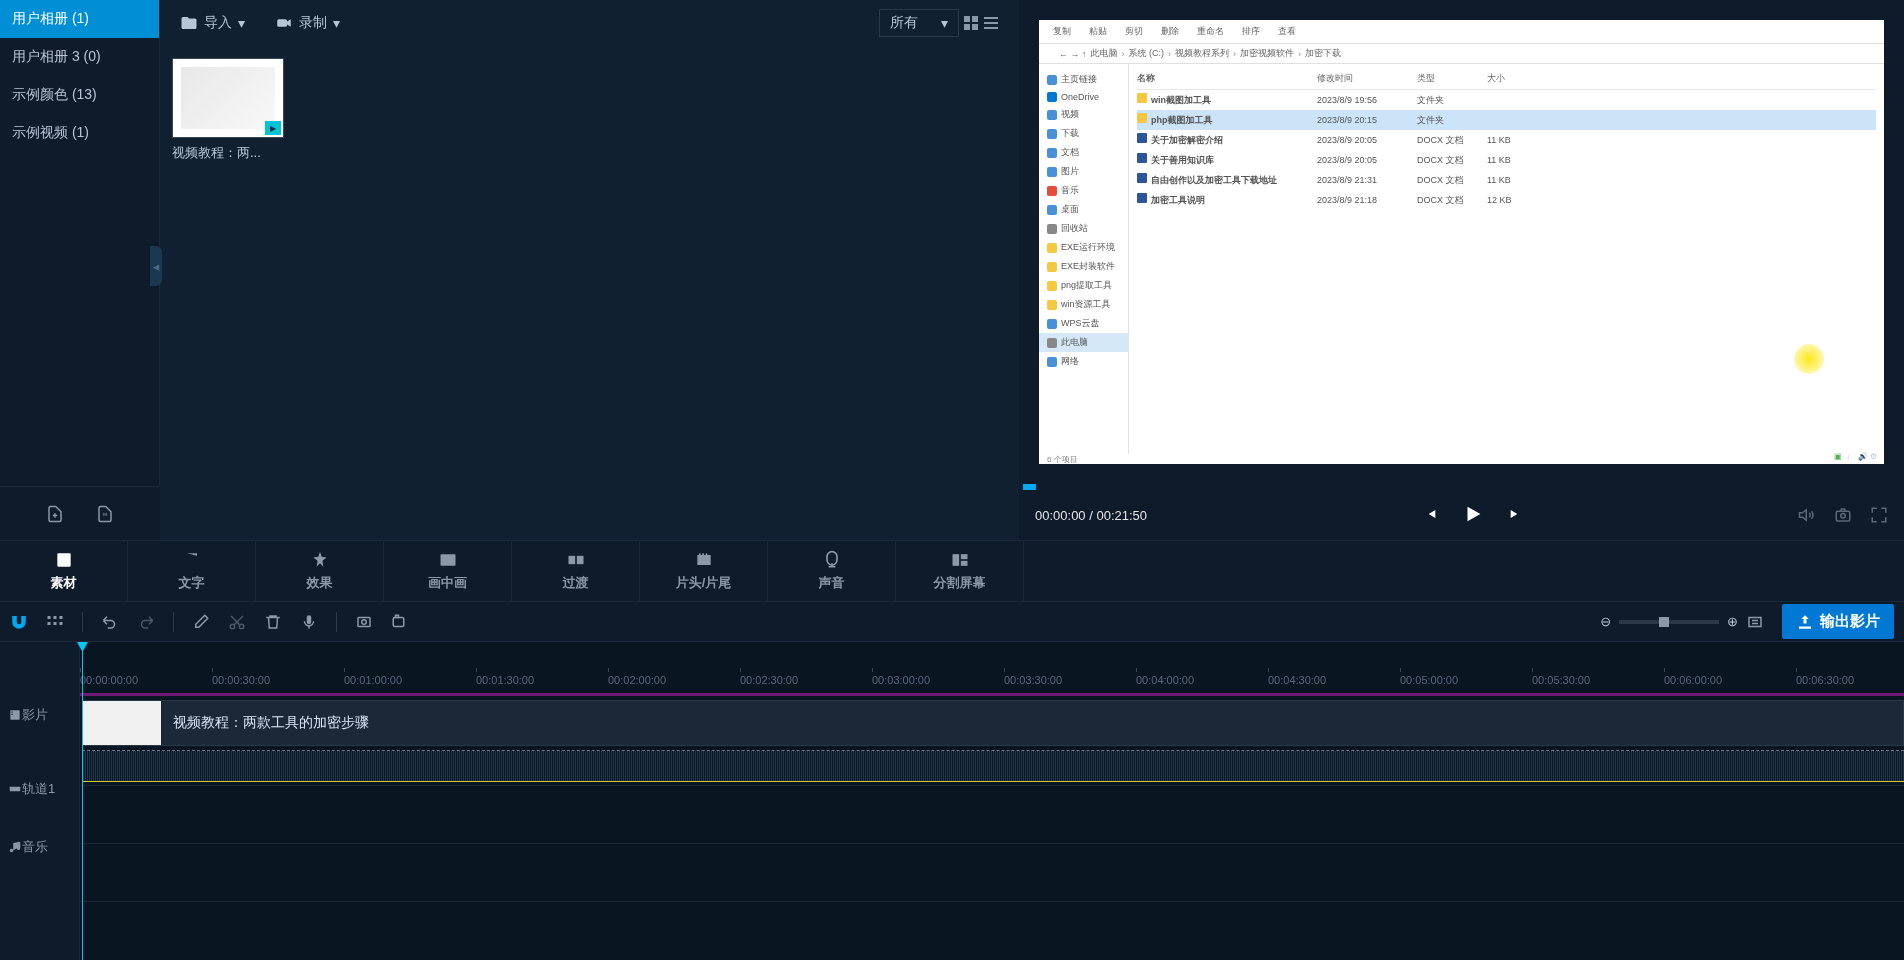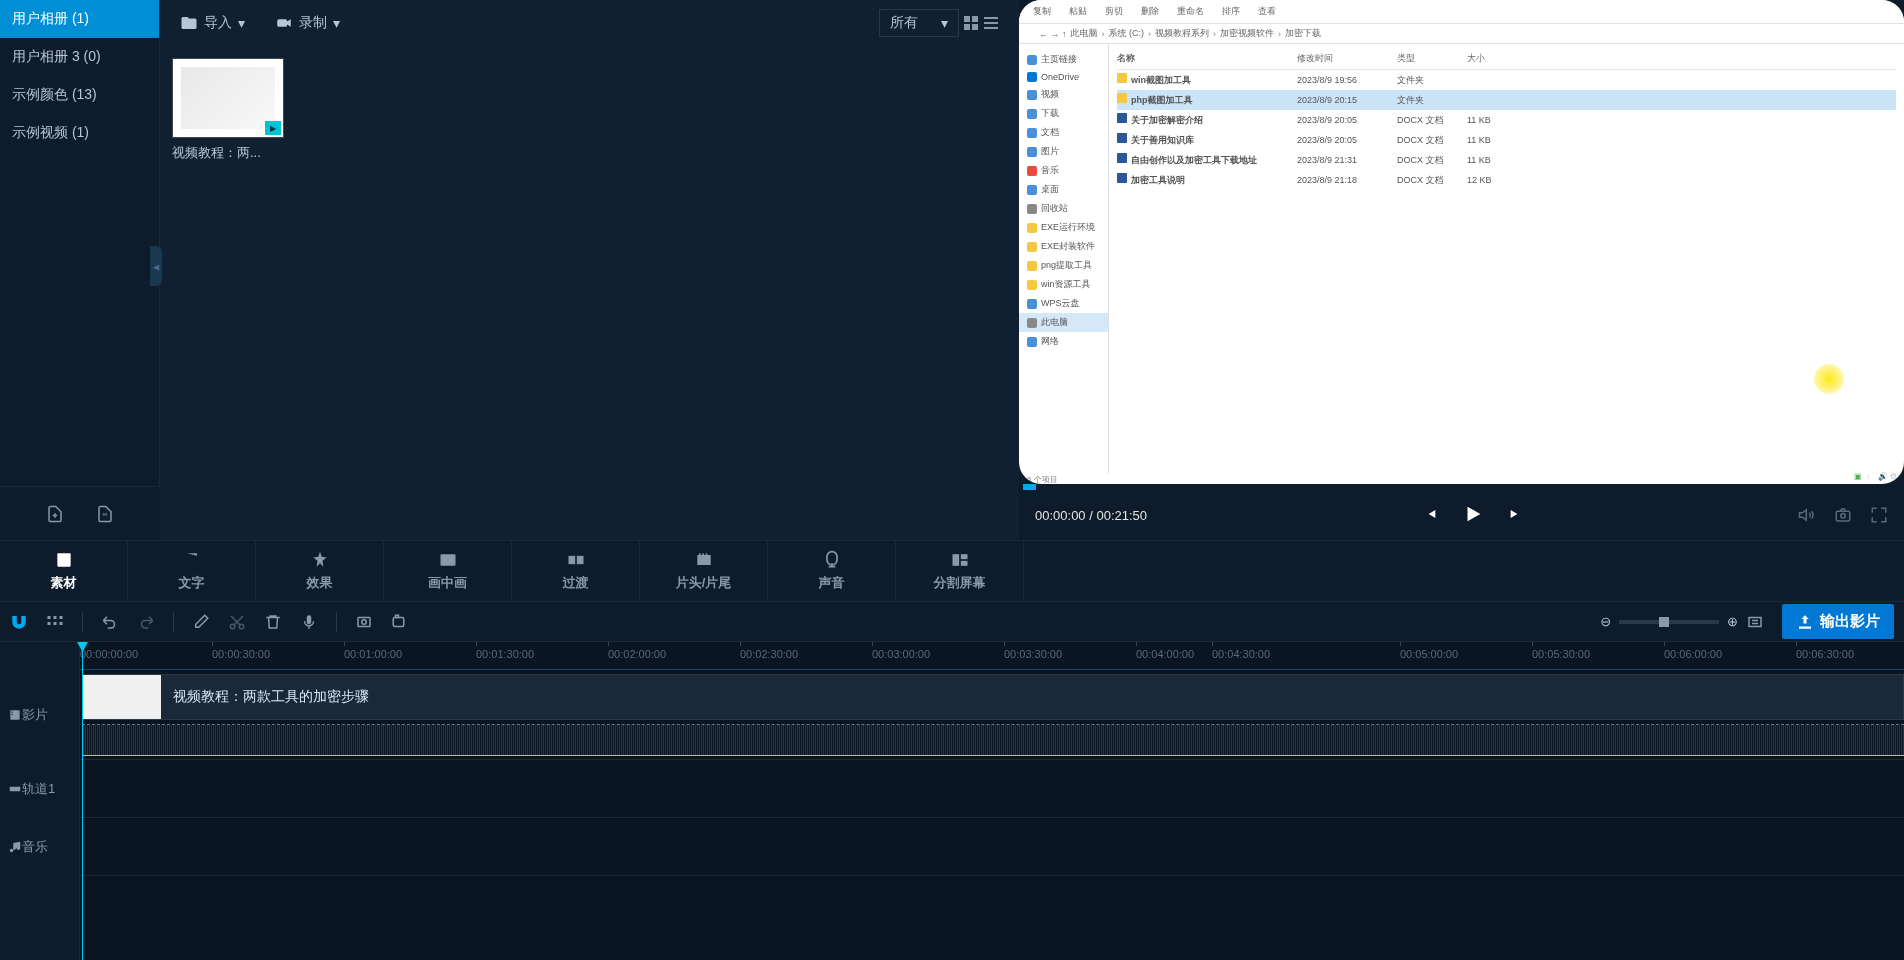--- a/index.html
+++ b/index.html
@@ -28,21 +28,21 @@
 .media-grid { flex: 1; padding: 12px; position: relative; }
 .media-thumb { width: 112px; display: inline-block; }
 .thumb-img { width: 112px; height: 80px; background: #fff; border: 1px solid #3a4858; position: relative; }
 .thumb-content { position: absolute; inset: 8px; background: linear-gradient(135deg, #e8e8e8 0%, #f8f8f8 100%); }
 .thumb-badge { position: absolute; bottom: 2px; right: 2px; width: 16px; height: 14px; background: #00c4d4; font-size: 8px; color: #003040; display: flex; align-items: center; justify-content: center; }
 .thumb-label { margin-top: 6px; font-size: 13px; color: #b8c5d6; white-space: nowrap; overflow: hidden; text-overflow: ellipsis; }
 .collapse-handle { position: absolute; left: -10px; top: 200px; width: 12px; height: 40px; background: #1a3850; border-radius: 0 6px 6px 0; cursor: pointer; display: flex; align-items: center; justify-content: center; color: #4a6888; }
 
 
 .preview-panel { width: 885px; display: flex; flex-direction: column; background: #0d1b2a; }
-.preview-screen { flex: 1; background: #fff; margin: 0; position: relative; overflow: hidden; font-size: 9px; border-radius: 22px; }
+.preview-screen { flex: 1; background: #fff; margin: 20px; position: relative; overflow: hidden; font-size: 9px; }
 .fe-toolbar { height: 24px; background: #fff; border-bottom: 1px solid #e0e0e0; display: flex; align-items: center; padding: 0 8px; gap: 6px; color: #666; }
 .fe-toolbar-item { padding: 2px 6px; font-size: 9px; }
 .fe-breadcrumb { height: 20px; border-bottom: 1px solid #e0e0e0; display: flex; align-items: center; padding: 0 20px; gap: 4px; color: #666; font-size: 9px; }
 .fe-breadcrumb .arrow { color: #888; }
 .fe-body { display: flex; height: calc(100% - 54px); }
 .fe-side { width: 90px; border-right: 1px solid #e0e0e0; padding: 6px 0; }
 .fe-side-item { padding: 3px 8px; font-size: 9px; color: #555; display: flex; align-items: center; gap: 4px; white-space: nowrap; }
 .fe-side-item.sel { background: #d4e8f8; }
 .fe-side-ico { width: 10px; height: 10px; flex-shrink: 0; }
 .fe-main { flex: 1; padding: 4px 8px; position: relative; }
@@ -93,21 +93,21 @@
 .export-btn { background: #0078d4; color: #fff; padding: 8px 14px; display: flex; align-items: center; gap: 6px; cursor: pointer; font-size: 15px; font-weight: bold; border-radius: 2px; }
 .export-btn svg { width: 18px; height: 18px; }
 
 
 .timeline { flex: 1; display: flex; background: #0a1522; overflow: hidden; }
 .track-labels { width: 80px; background: #0d1b2a; border-right: 1px solid #1a2838; padding-top: 28px; }
 .track-label { height: 58px; display: flex; align-items: center; padding-left: 8px; font-size: 13px; color: #8a98a8; }
 .track-label.video { height: 90px; }
 .track-label svg { width: 14px; height: 14px; }
 .timeline-tracks { flex: 1; position: relative; }
-.time-ruler { height: 28px; position: relative; border-bottom: 1px solid #701a75; }
+.time-ruler { height: 28px; position: relative; border-bottom: 3px solid #701a75; margin-top: 26px; }
 .time-mark { position: absolute; top: 6px; font-size: 11px; color: #5a6878; }
 .time-mark::before { content: ''; position: absolute; left: 0; top: -6px; width: 1px; height: 4px; background: #3a4858; }
 .playhead { position: absolute; top: 0; bottom: 0; width: 1px; background: #00c8f0; left: 2px; z-index: 10; }
 .playhead::before { content: ''; position: absolute; top: 0; left: -5px; width: 11px; height: 10px; background: #00c8f0; clip-path: polygon(0 0, 100% 0, 50% 100%); }
 .track-row { border-bottom: 1px solid #1a2838; position: relative; }
 .track-row.video { height: 90px; }
 .track-row.audio { height: 58px; }
 .video-clip { position: absolute; left: 2px; right: 0; top: 4px; height: 46px; background: #1a2838; border: 1px solid #2a3848; display: flex; align-items: center; }
 .clip-thumb { width: 78px; height: 100%; background: #f0f0f0; }
 .clip-title { padding-left: 12px; font-size: 14px; color: #d8e5f6; }
@@ -552,21 +552,21 @@
       <div class="time-ruler" id="ruler">
           <div class="time-mark" style="left: 0px;">00:00:00:00</div>
           <div class="time-mark" style="left: 132px;">00:00:30:00</div>
           <div class="time-mark" style="left: 264px;">00:01:00:00</div>
           <div class="time-mark" style="left: 396px;">00:01:30:00</div>
           <div class="time-mark" style="left: 528px;">00:02:00:00</div>
           <div class="time-mark" style="left: 660px;">00:02:30:00</div>
           <div class="time-mark" style="left: 792px;">00:03:00:00</div>
           <div class="time-mark" style="left: 924px;">00:03:30:00</div>
           <div class="time-mark" style="left: 1056px;">00:04:00:00</div>
-          <div class="time-mark" style="left: 1132px; text-align: right;">00:04:30:00</div>
+          <div class="time-mark" style="left: 1188px; text-align: right;">00:04:30:00</div>
           <div class="time-mark" style="left: 1320px;">00:05:00:00</div>
           <div class="time-mark" style="left: 1452px;">00:05:30:00</div>
           <div class="time-mark" style="left: 1584px;">00:06:00:00</div>
           <div class="time-mark" style="left: 1716px;">00:06:30:00</div>
         </div>
       <div class="playhead"></div>
       <div class="track-row video">
         <div class="video-clip">
           <div class="clip-thumb"></div>
           <div class="clip-title">视频教程：两款工具的加密步骤</div>

